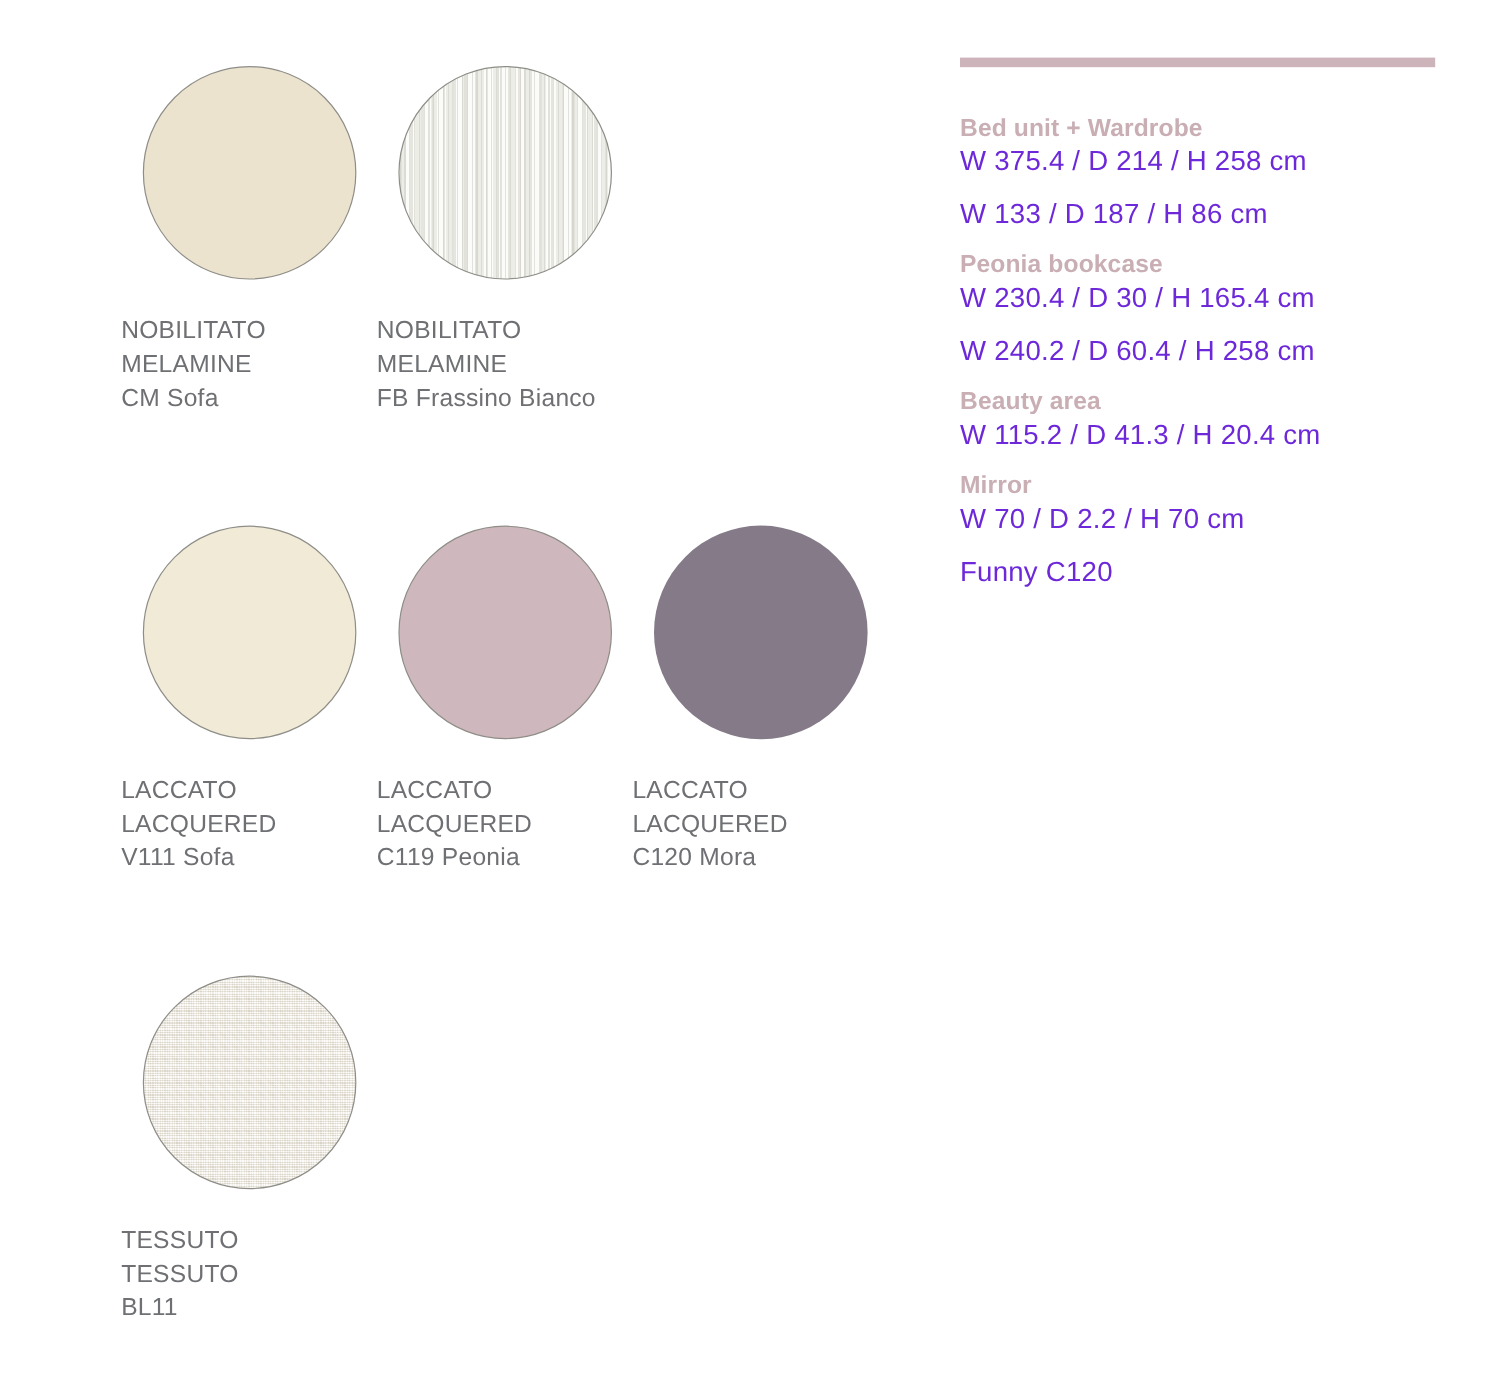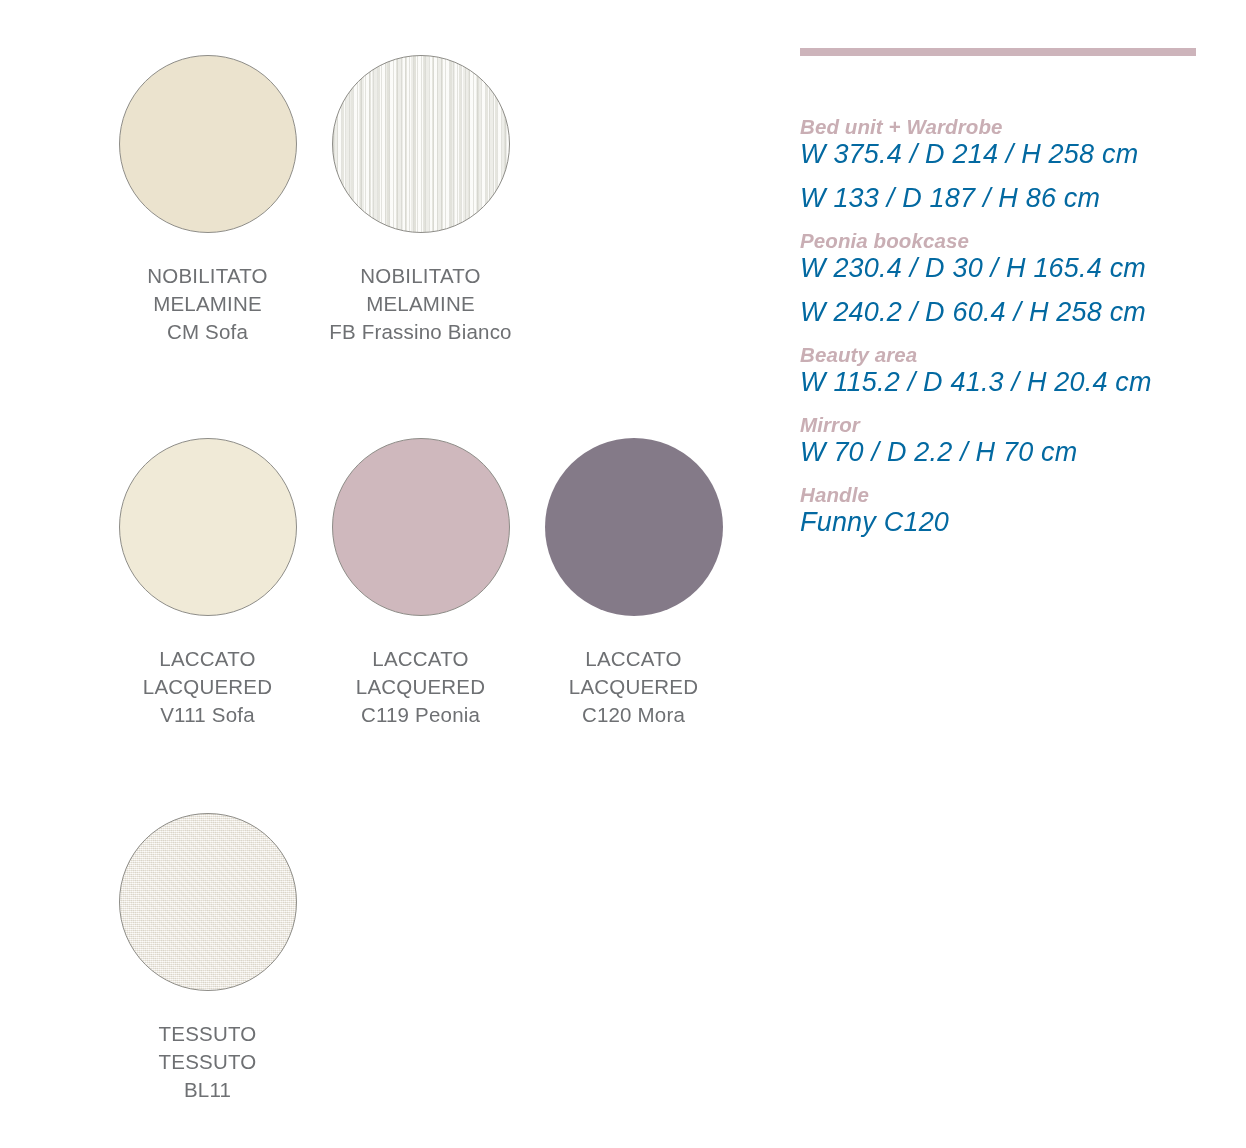--- a/index.html
+++ b/index.html
@@ -30,21 +30,20 @@
     width: 790px;
   }
   #swatch-row-1 { top: 55px; }
   #swatch-row-2 { top: 438px; }
   #swatch-row-3 { top: 813px; }
 
   .swatch-cell {
     position: absolute;
     top: 0;
     width: 213px;
-    text-align: center;
   }
   .swatch-cell.col-0 { left: 101px; }
   .swatch-cell.col-1 { left: 314px; }
   .swatch-cell.col-2 { left: 527px; }
 
   .swatch-disc {
     width: 178px;
     height: 178px;
     border-radius: 50%;
     margin: 0 auto;
@@ -114,35 +113,34 @@
     left: 800px;
     top: 48px;
     width: 400px;
   }
   #spec-accent-bar {
     width: 396px;
     height: 8px;
     background: #cdb4bb;
   }
   #spec-list {
-    margin-top: 58px;
-    font-style: italic;
+    margin-top: 38px;
   }
   .spec-item { margin-bottom: 16px; }
   .spec-title {
     color: #c9aeb4;
     font-size: 20.5px;
     font-weight: bold;
     line-height: 26px;
     letter-spacing: 0.1px;
     white-space: nowrap;
   }
   .spec-value {
-    color: #0369a1;
-    font-size: 27px;
+    color: #6d28d9;
+    font-size: 23px;
     line-height: 28px;
     letter-spacing: 0.2px;
     white-space: nowrap;
   }
 </style>
 </head>
 <body>
 
 <div id="swatch-panel">
   <div class="swatch-row" id="swatch-row-1">
@@ -220,17 +218,16 @@
       </div>
       <div class="spec-item">
         <div class="spec-title">Beauty area</div>
         <div class="spec-value">W 115.2 / D 41.3 / H 20.4 cm</div>
       </div>
       <div class="spec-item">
         <div class="spec-title">Mirror</div>
         <div class="spec-value">W 70 / D 2.2 / H 70 cm</div>
       </div>
       <div class="spec-item">
-        <div class="spec-title">Handle</div>
         <div class="spec-value">Funny C120</div>
       </div>
     </div>
 </div>
 
 </body></html>

